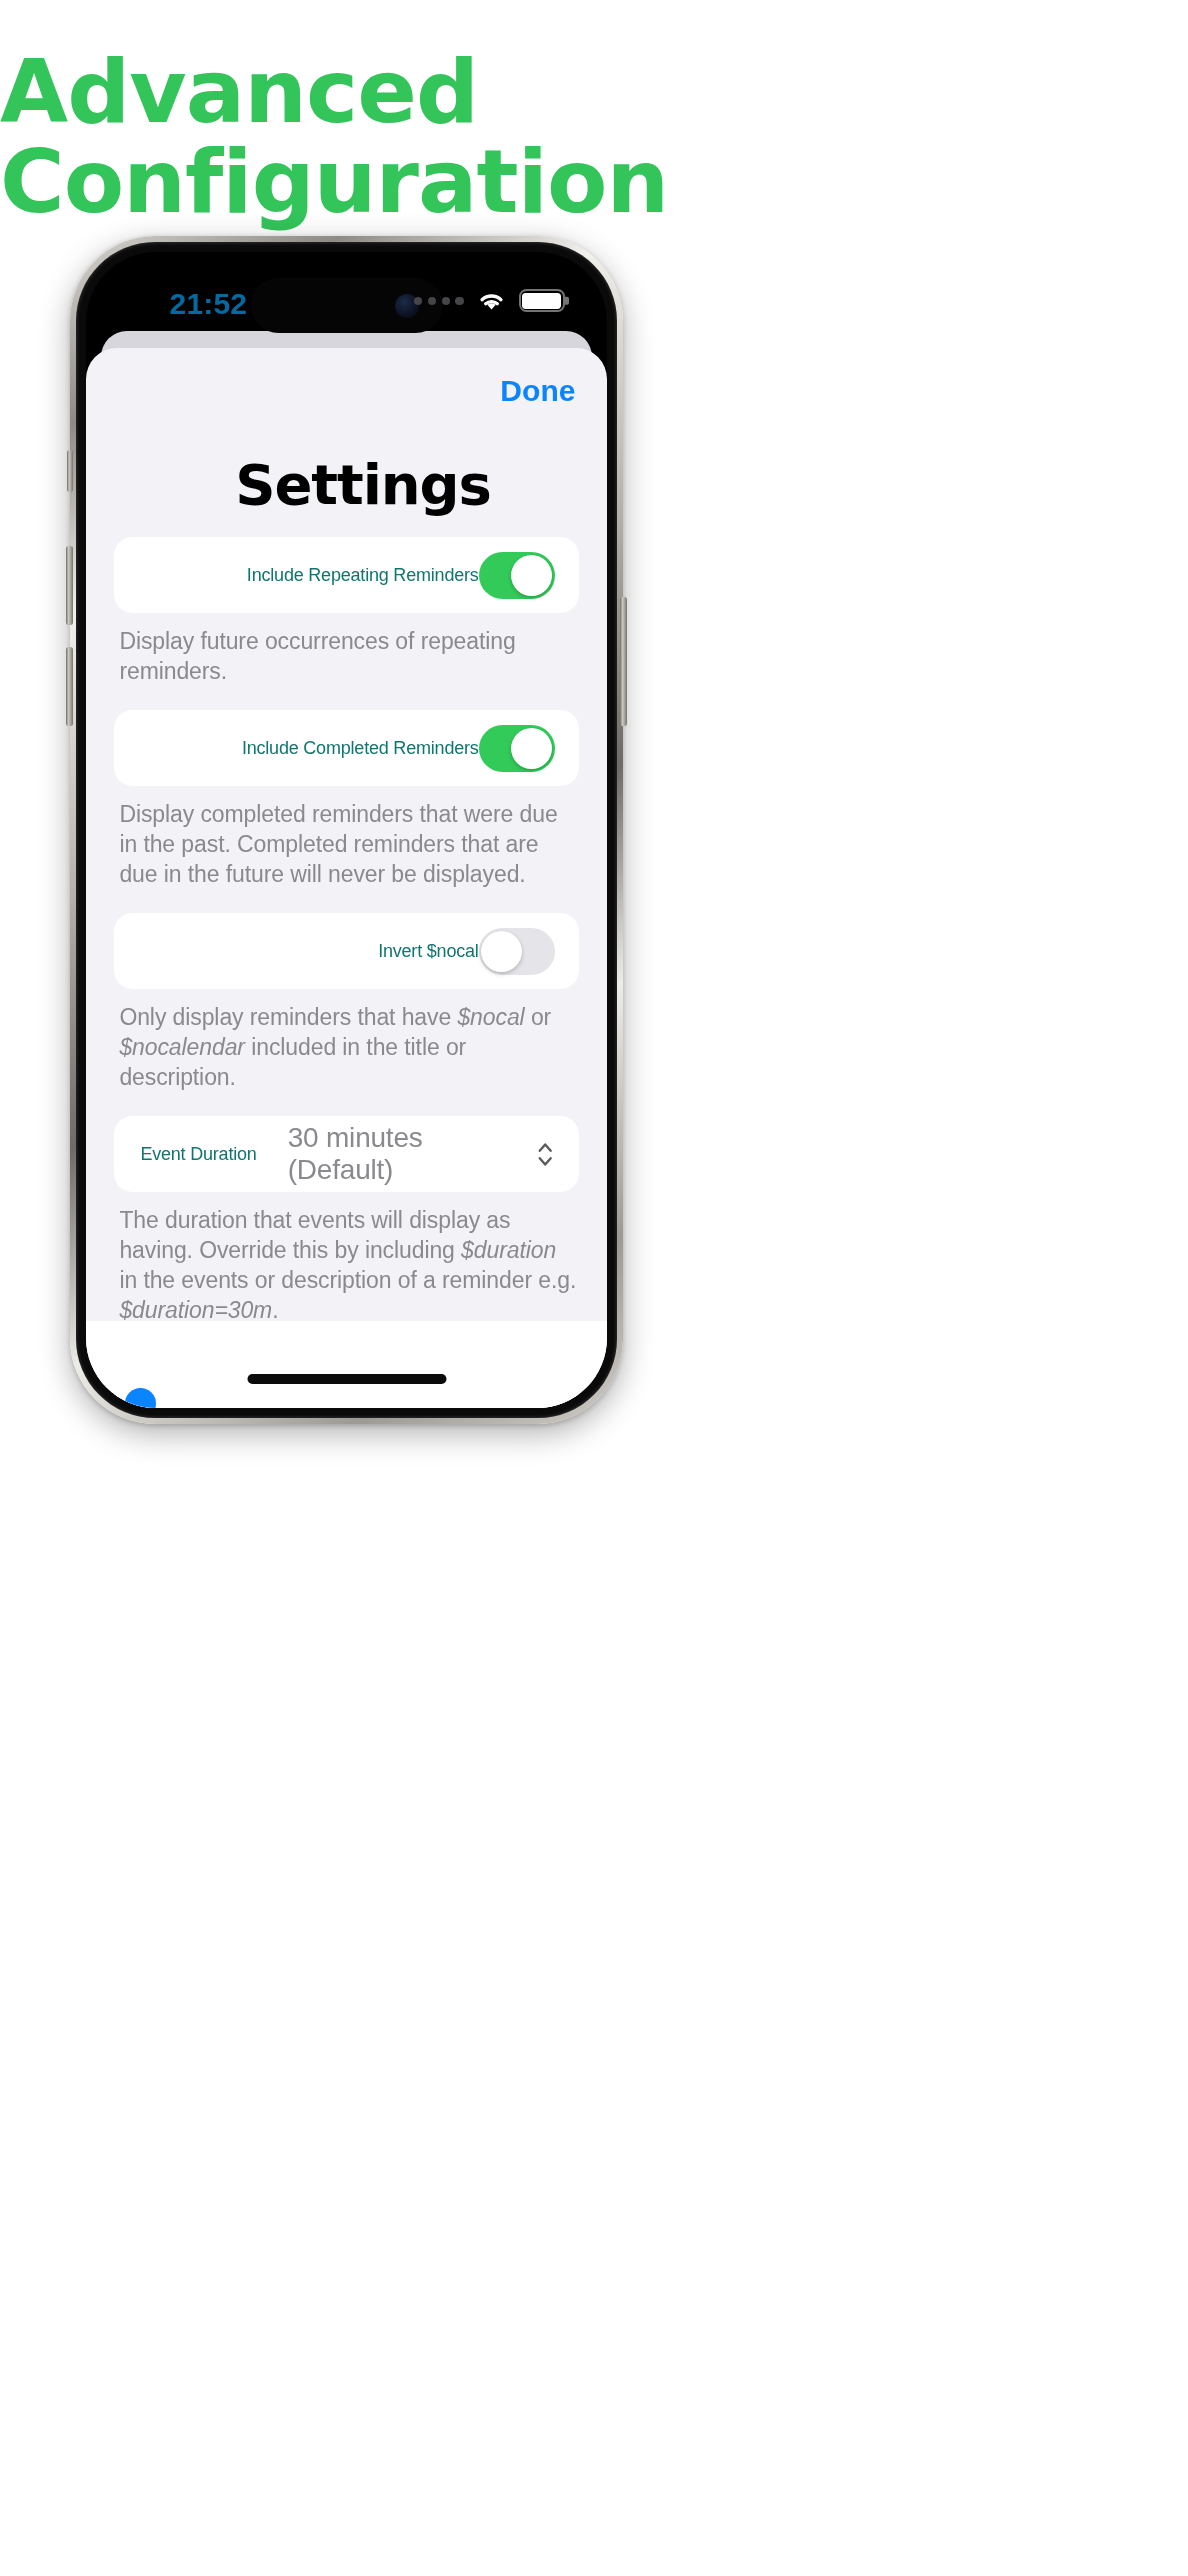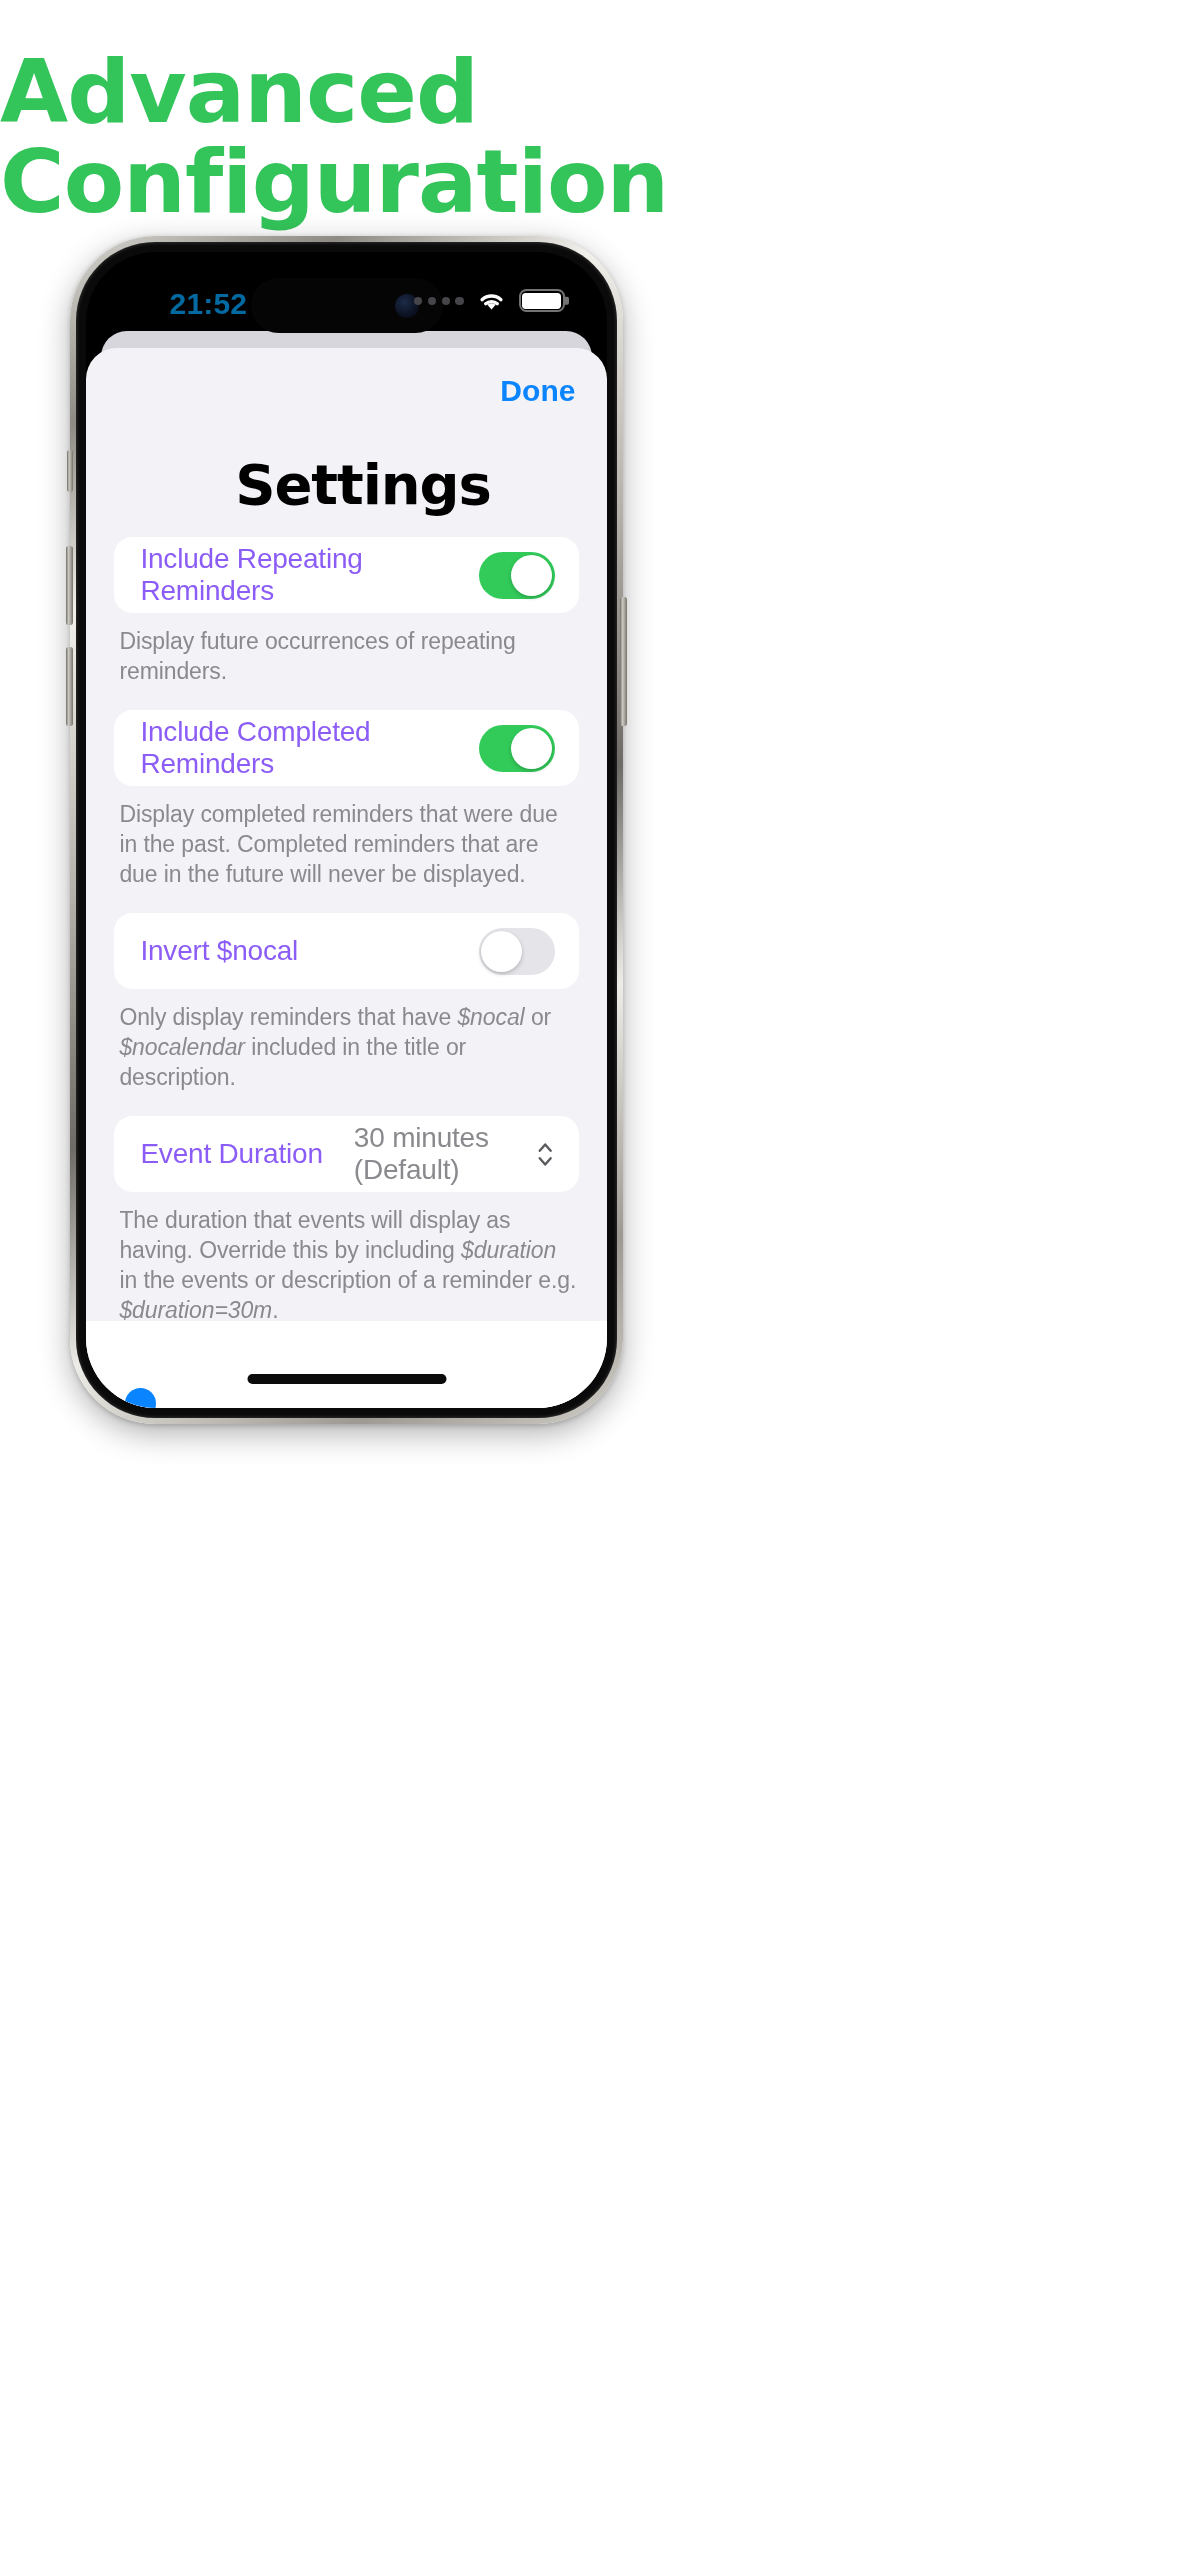--- a/index.html
+++ b/index.html
@@ -105,21 +105,21 @@
     text-align:center;
   }
 
   
   .group { margin:0 28px 0 28px; }
   .cell {
     background:#fff; border-radius:18.4px;
     min-height:76px; display:flex; align-items:center;
     padding:0 24px 0 26px;
   }
-  .cell-label { font-size:28px; color:#8b5cf6; flex:1; letter-spacing:-0.2px; }
+  .cell-label { font-size:18px; color:#0f766e; flex:1; letter-spacing:-0.2px;text-align:right; }
   .cell-value { font-size:28px; color:#8a8a8e; margin-right:11px; letter-spacing:-0.2px; }
   .footnote {
     margin:13px 29.5px 24px 33px;
     font-size:23px; line-height:30px; color:#8a8a8e; letter-spacing:-0.1px;
   }
   .footnote em { font-style:italic; }
 
   
   .switch { width:76px; height:47px; border-radius:24px; position:relative;
     flex:0 0 auto; }

